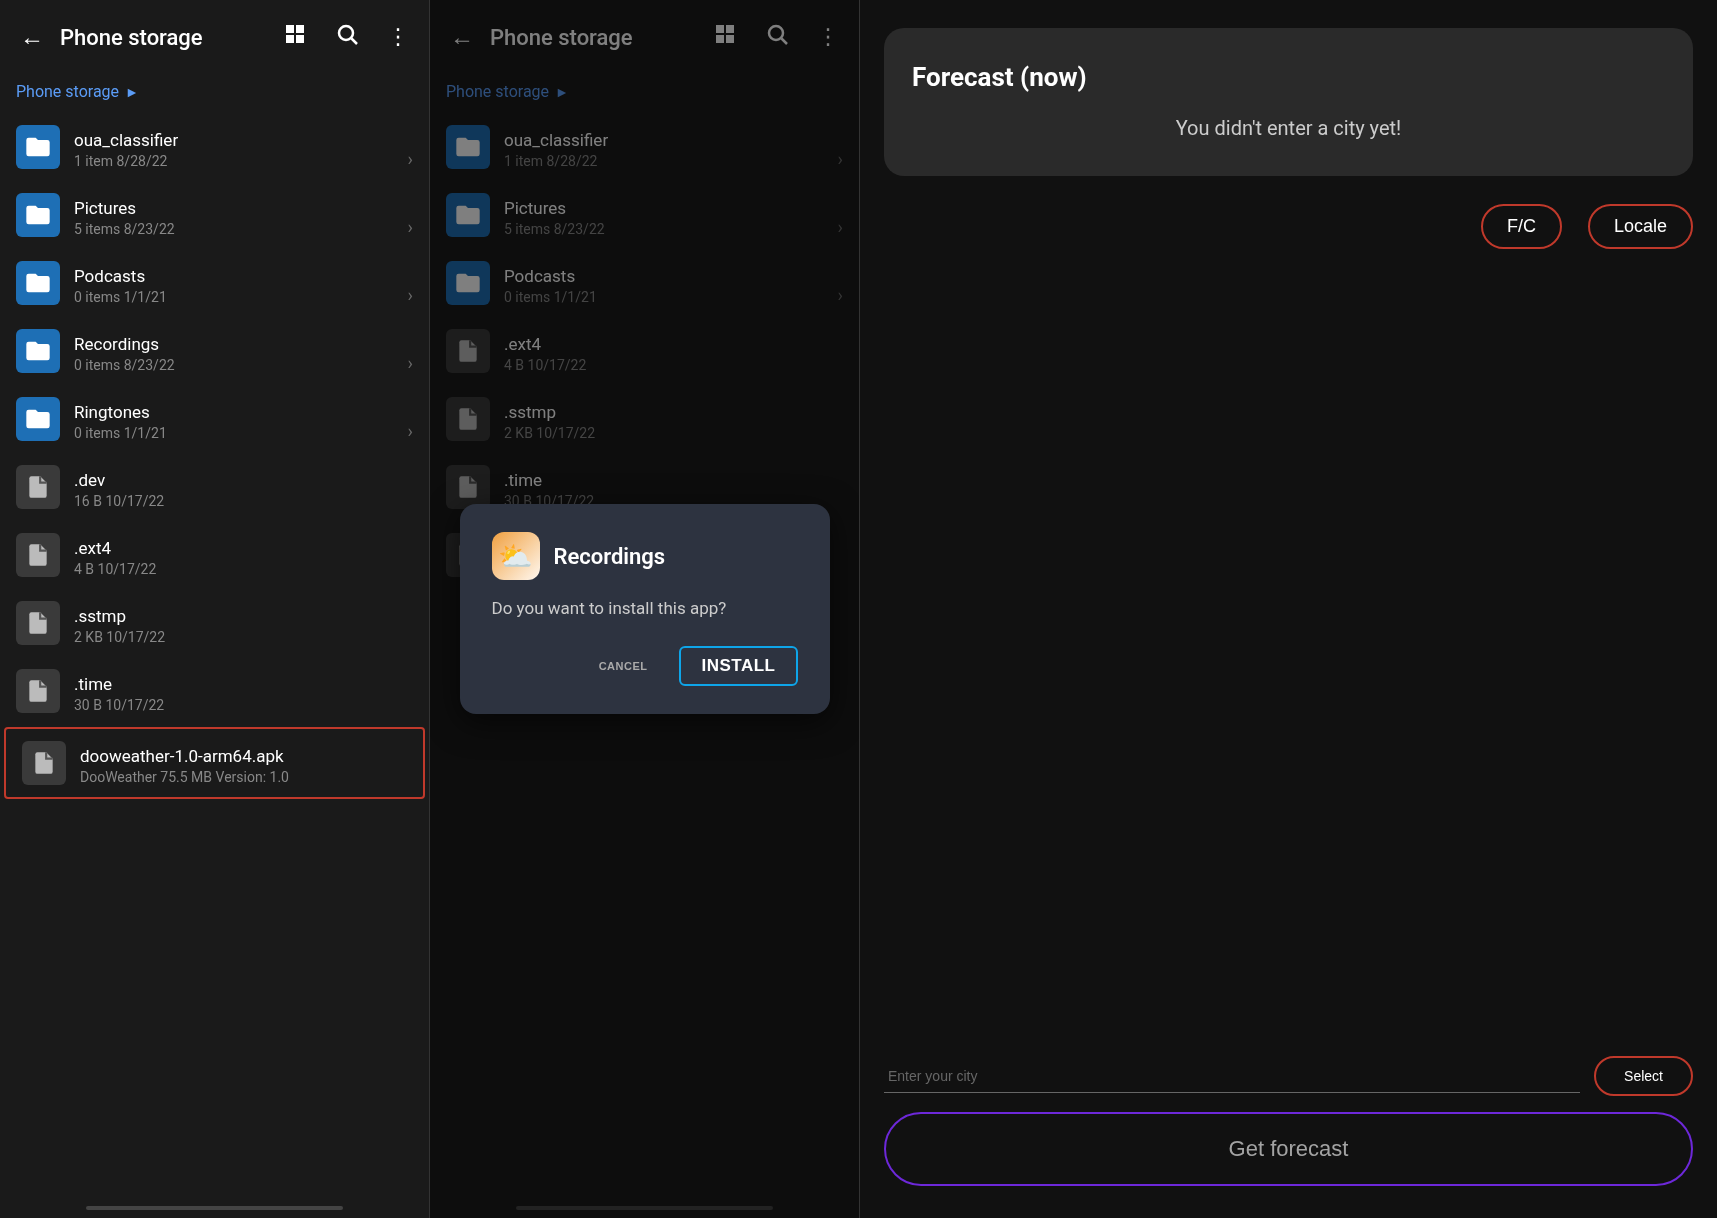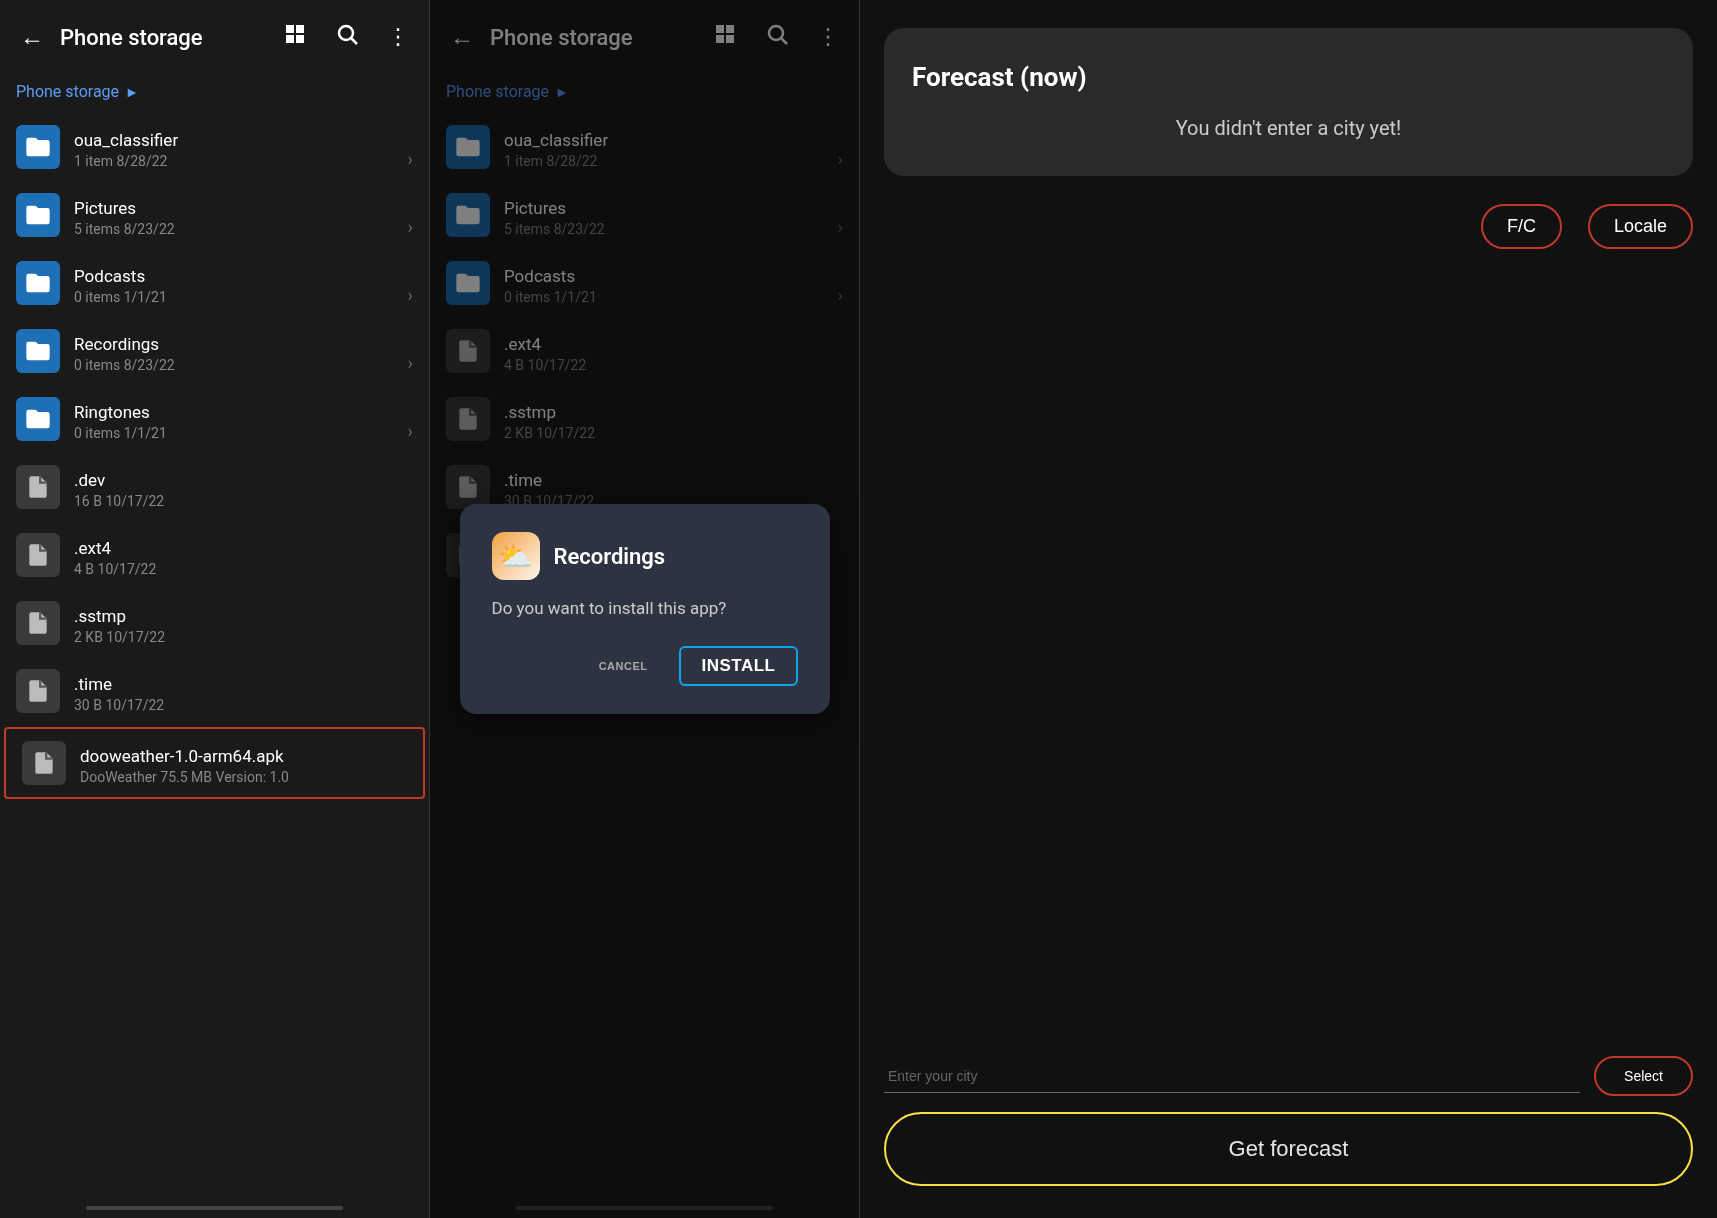--- a/index.html
+++ b/index.html
@@ -315,22 +315,22 @@
       border-radius: 50px;
       padding: 10px 28px;
       font-size: 14px;
       font-weight: 500;
       cursor: pointer;
     }
 
     .get-forecast-btn {
       margin: 0 24px 32px;
       background: none;
-      border: 2px solid #fde047;
-      color: #e5e5e5;
+      border: 2px solid #6d28d9;
+      color: #a3a3a3;
       border-radius: 50px;
       padding: 22px;
       font-size: 22px;
       font-weight: 500;
       cursor: pointer;
       width: calc(100% - 48px);
       text-align: center;
     }
 
     .folder-svg {

